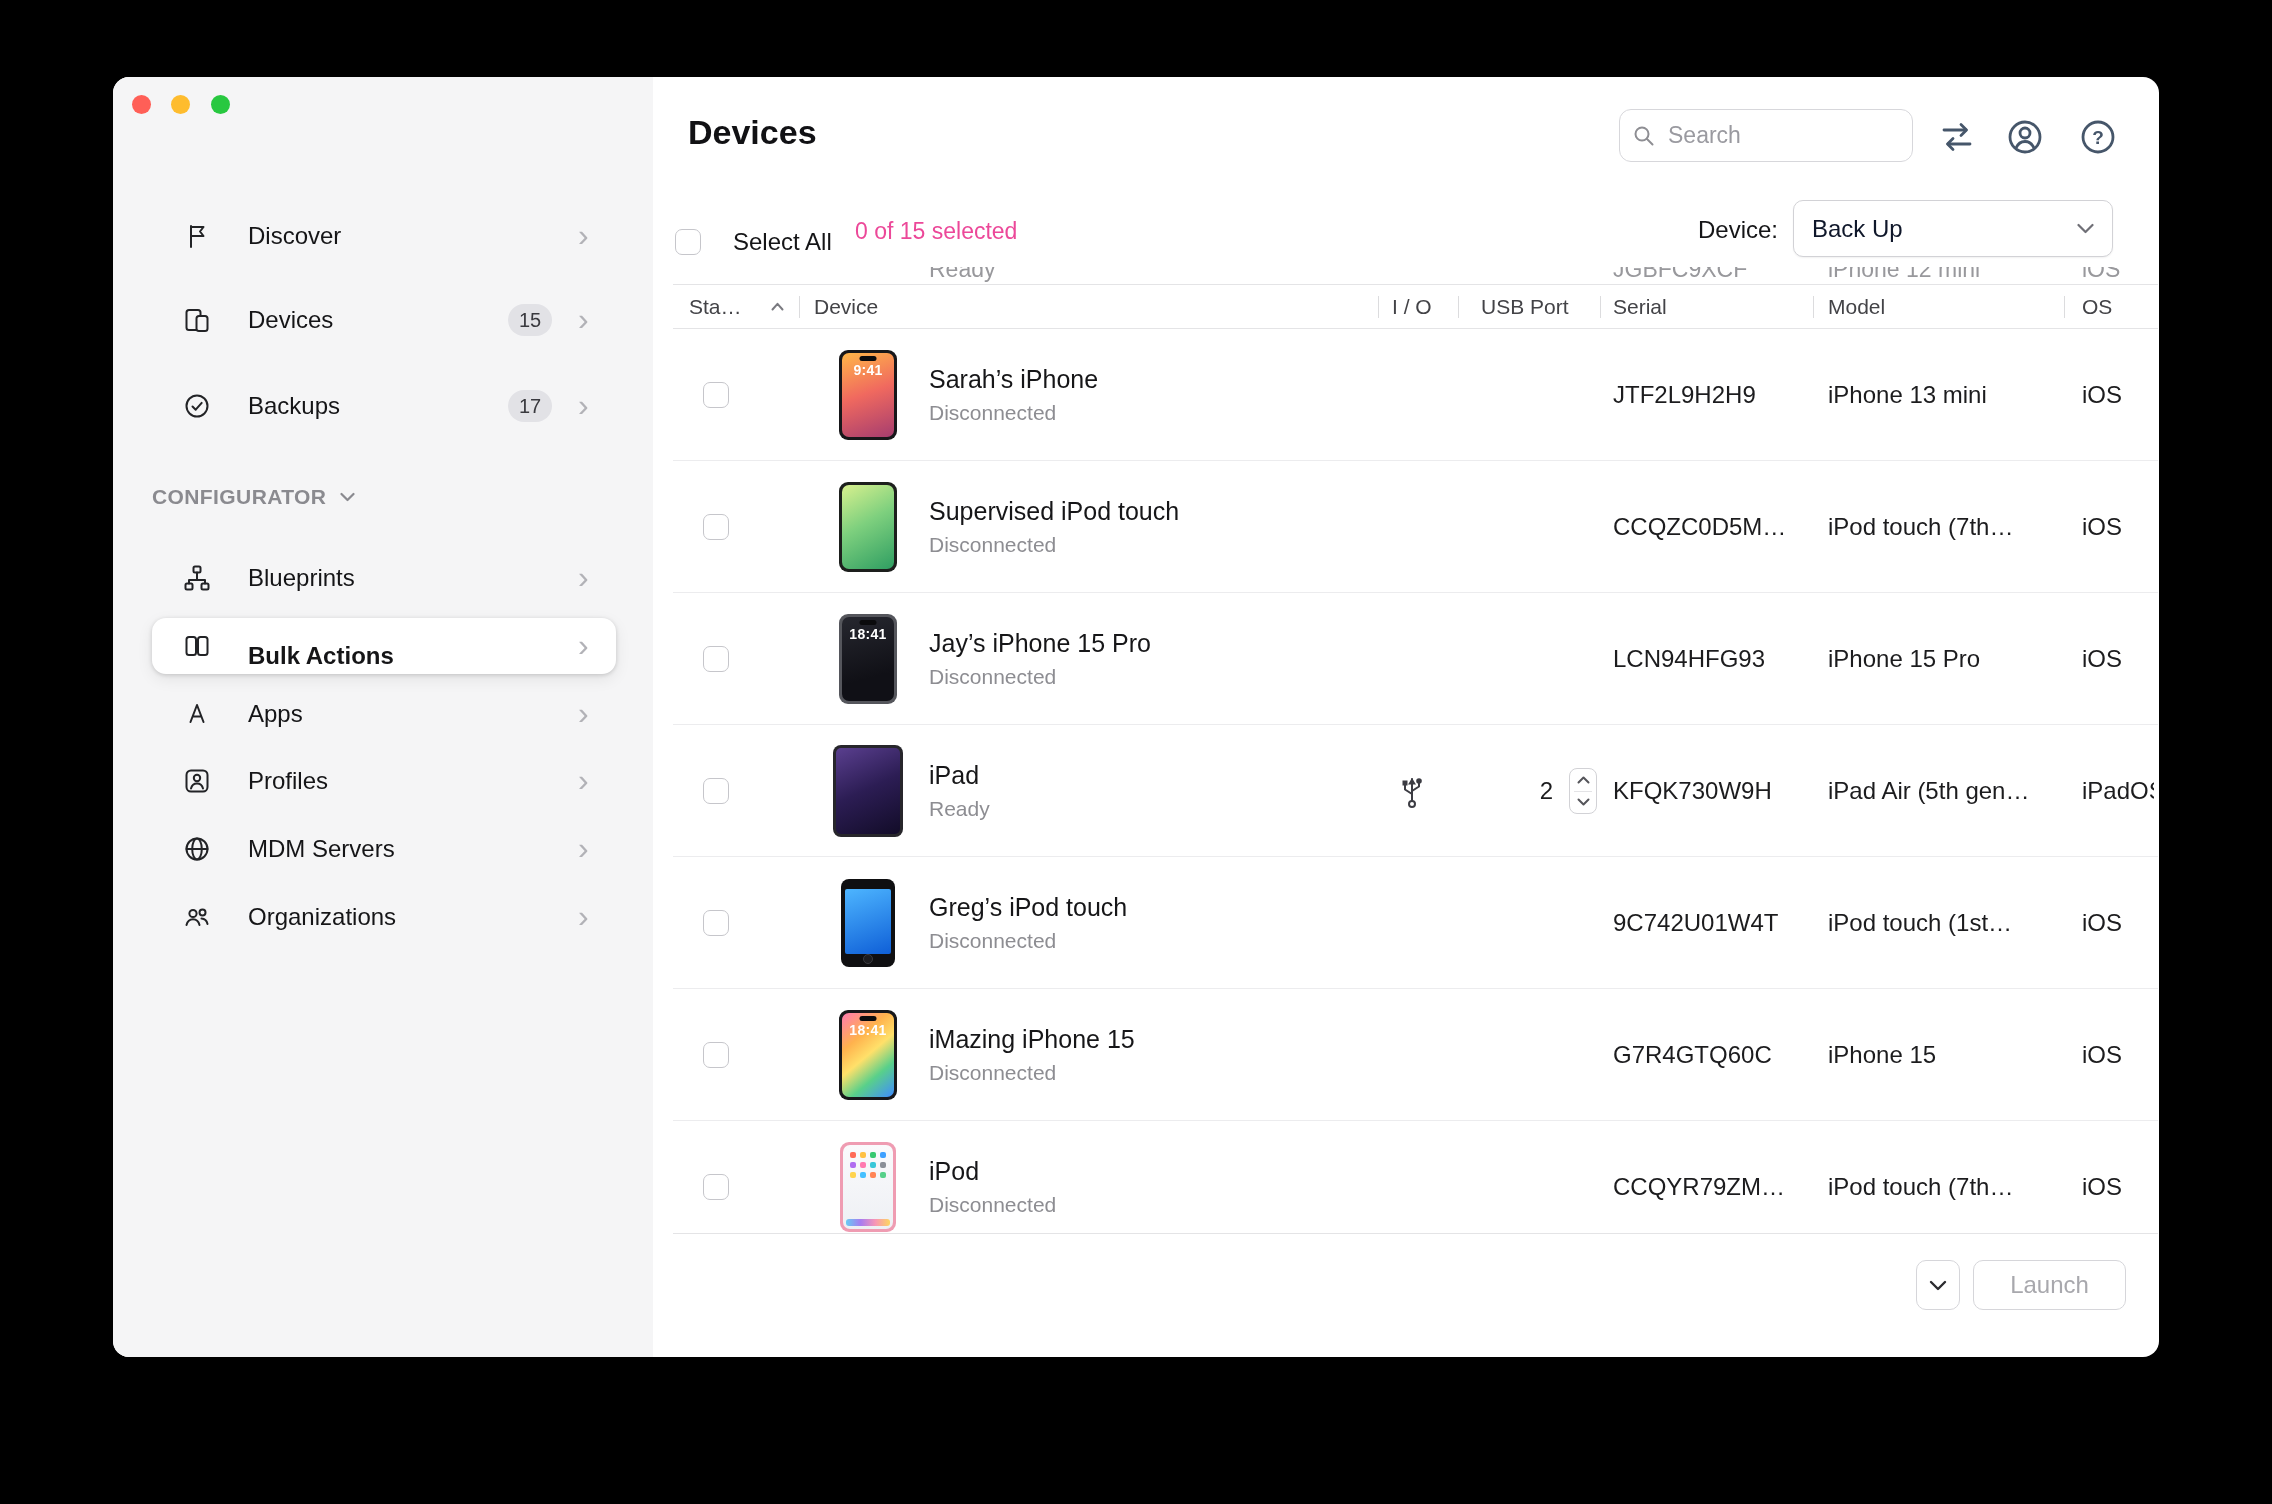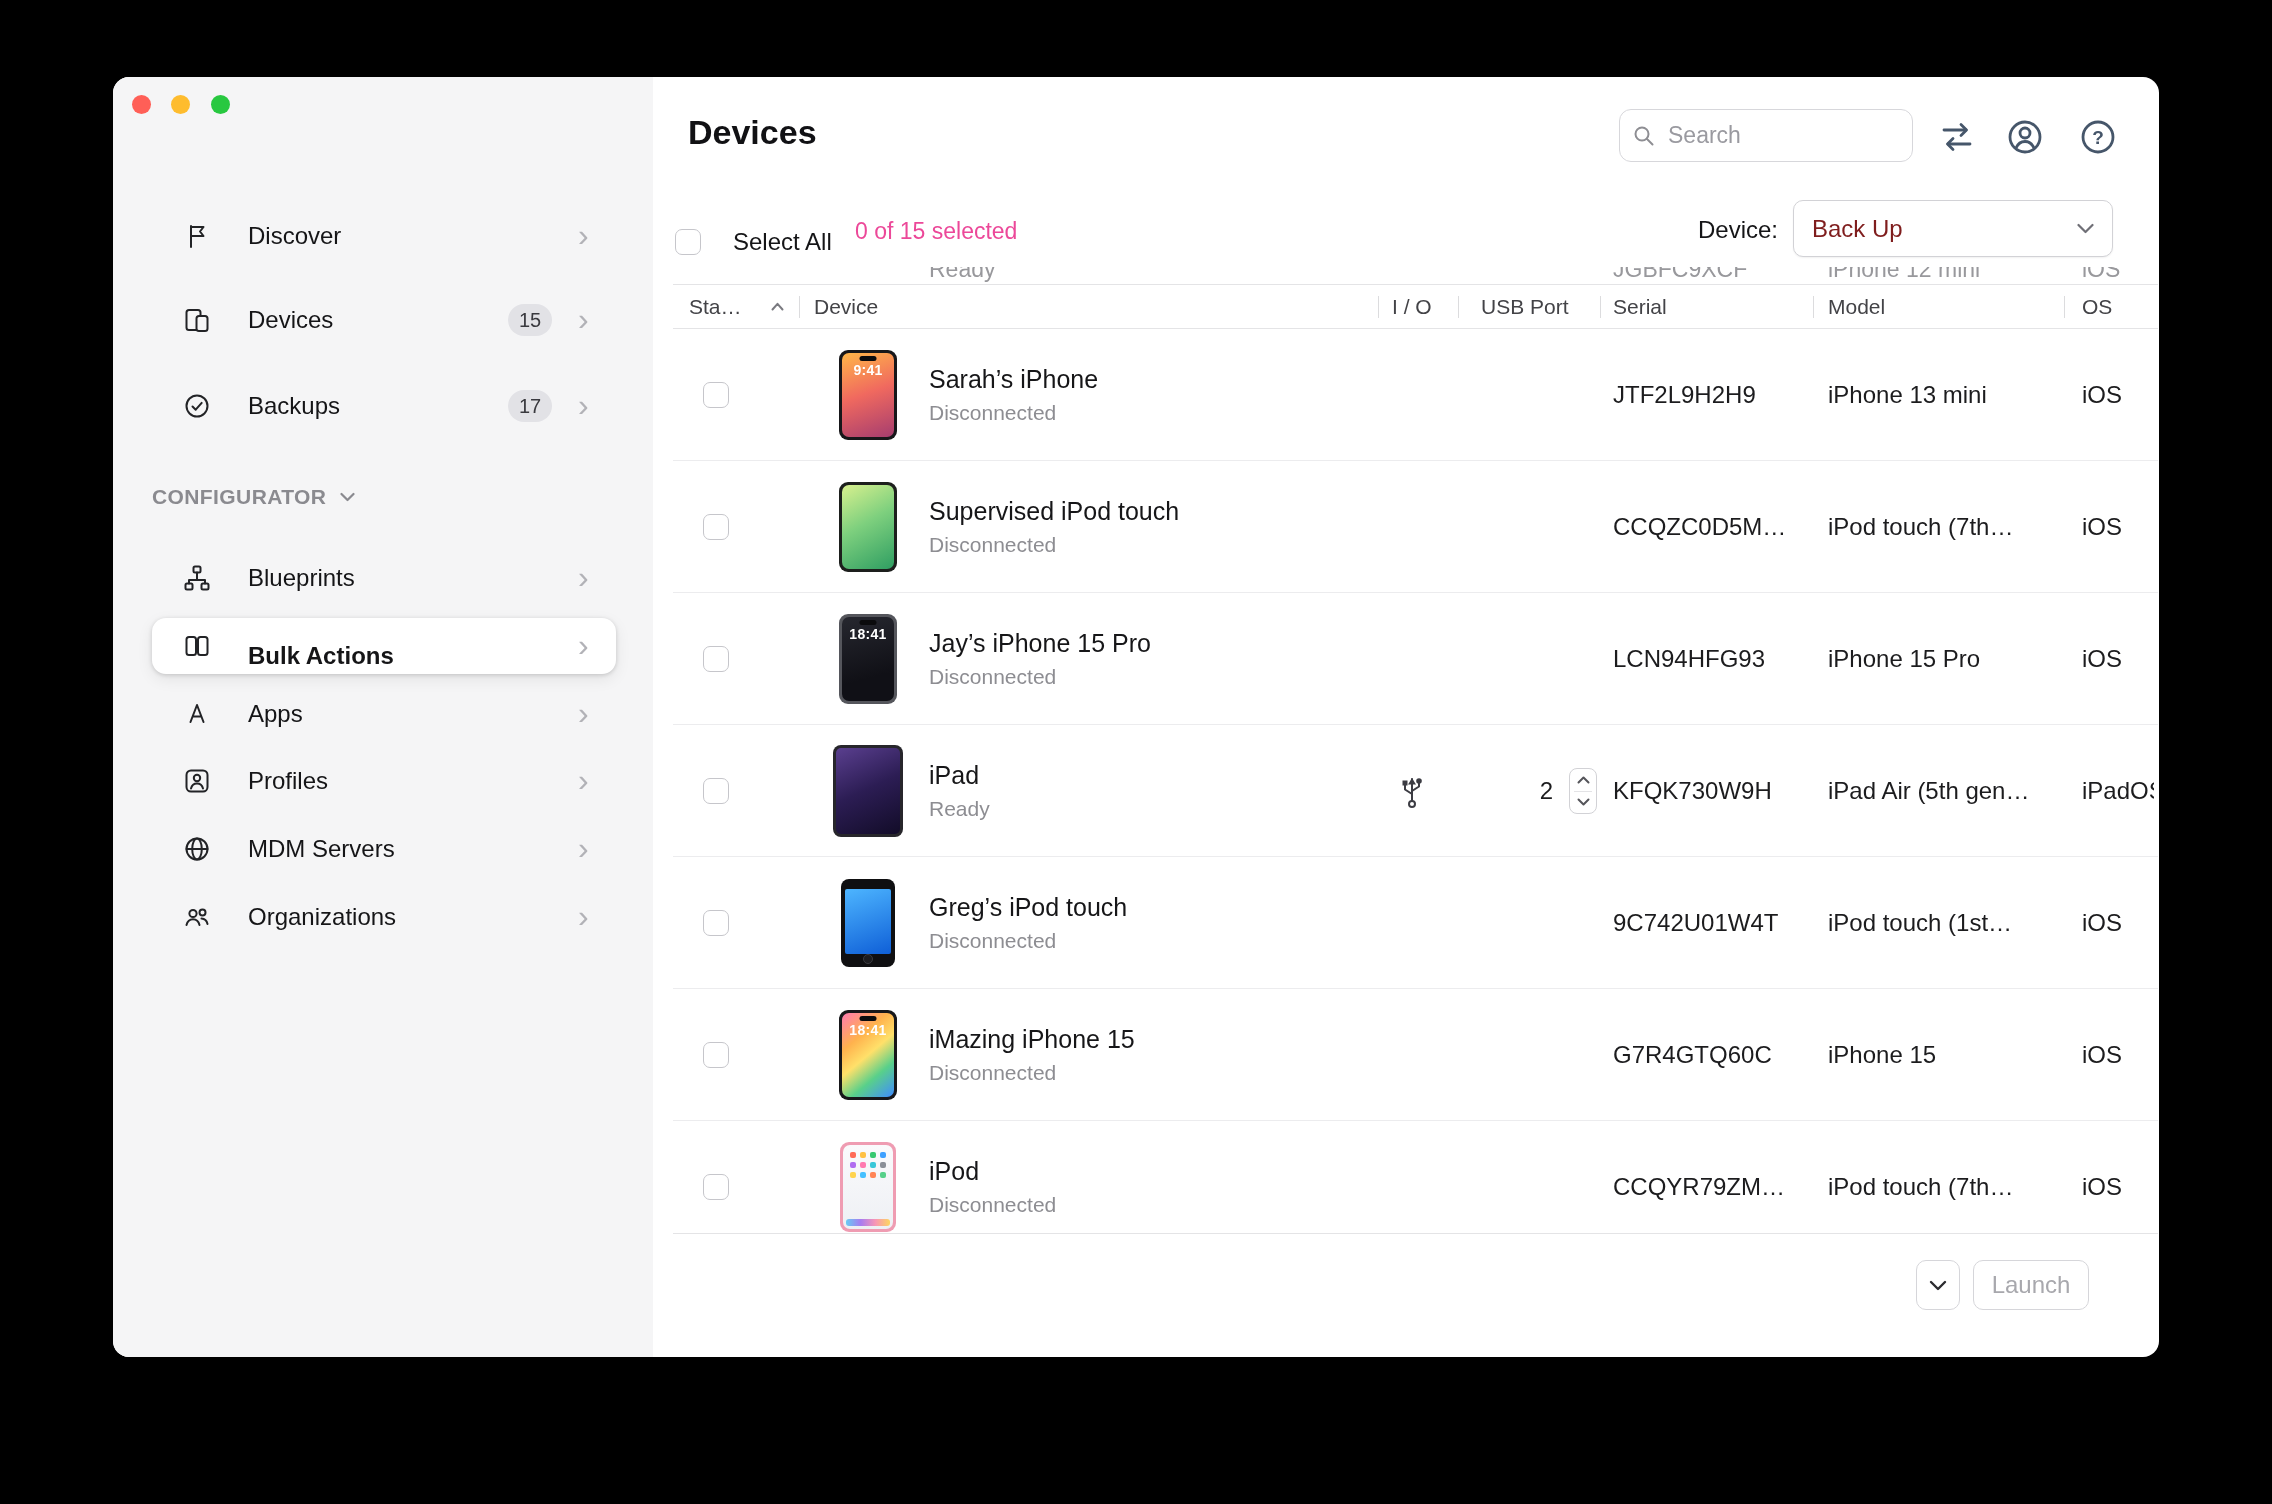--- a/index.html
+++ b/index.html
@@ -56,21 +56,21 @@
   .topbtn svg{stroke:#46566a;fill:none;stroke-width:2.8;stroke-linecap:round;stroke-linejoin:round;}
   
   .checkbox{width:26px;height:26px;border:1.5px solid #c6c6cb;border-radius:7px;background:#fff;box-sizing:border-box;}
   .selectall-label{position:absolute;left:620px;top:150px;font-size:24px;font-weight:500;color:#151517;line-height:30px;}
   .summary{position:absolute;left:742px;top:140px;font-size:23px;color:#ec4899;line-height:28px;}
   .action-label{position:absolute;left:1545px;top:138px;width:120px;text-align:right;font-size:24px;color:#151517;line-height:30px;}
   .dropdown{
     position:absolute;left:1680px;top:123px;width:320px;height:57px;box-sizing:border-box;
     border:1.5px solid #d2d2d6;border-radius:10px;background:#fff;
     box-shadow:0 1px 2px rgba(0,0,0,.06);
-    display:flex;align-items:center;padding:0 18px;font-size:24px;font-weight:500;color:#7f1d1d;
+    display:flex;align-items:center;padding:0 18px;font-size:24px;font-weight:500;color:#0f172a;
   }
   .dropdown .dchev{margin-left:auto;display:flex;}
   
   .viewport{position:absolute;left:560px;top:190px;width:1485px;height:968px;overflow:hidden;}
   .thead{
     position:absolute;left:0;top:17px;width:100%;height:45px;z-index:3;
     background:rgba(255,255,255,.95);
     border-top:1px solid #e4e4e6;border-bottom:1px solid #e4e4e6;box-sizing:border-box;
   }
   .hcell{position:absolute;top:0;height:43px;line-height:43px;font-size:21px;color:#434347;white-space:nowrap;}
@@ -465,17 +465,17 @@
     </div>
 
     <div class="bottom-line"></div>
   </div>
 
   <div class="footbtn" style="left:1803px;top:1183px;width:44px;height:50px;">
     <svg width="18" height="11" viewBox="0 0 18 11" style="stroke:#2c2c30;fill:none;stroke-width:2.4;stroke-linecap:round;stroke-linejoin:round;">
         <polyline points="2,2 9,9 16,2"></polyline>
       </svg>
   </div>
-  <div class="footbtn" style="left:1860px;top:1183px;width:116px;height:50px;">
+  <div class="footbtn" style="left:1860px;top:1183px;width:153px;height:50px;">
     <span class="launch-label">Launch</span>
   </div>
 
 </div>
 
 </body></html>

